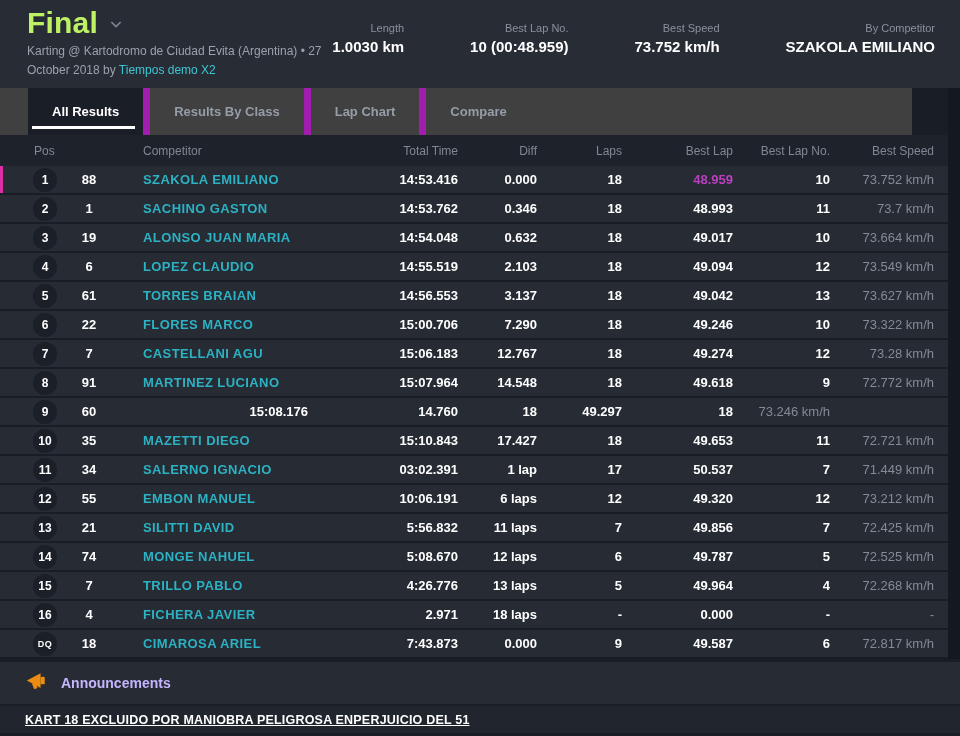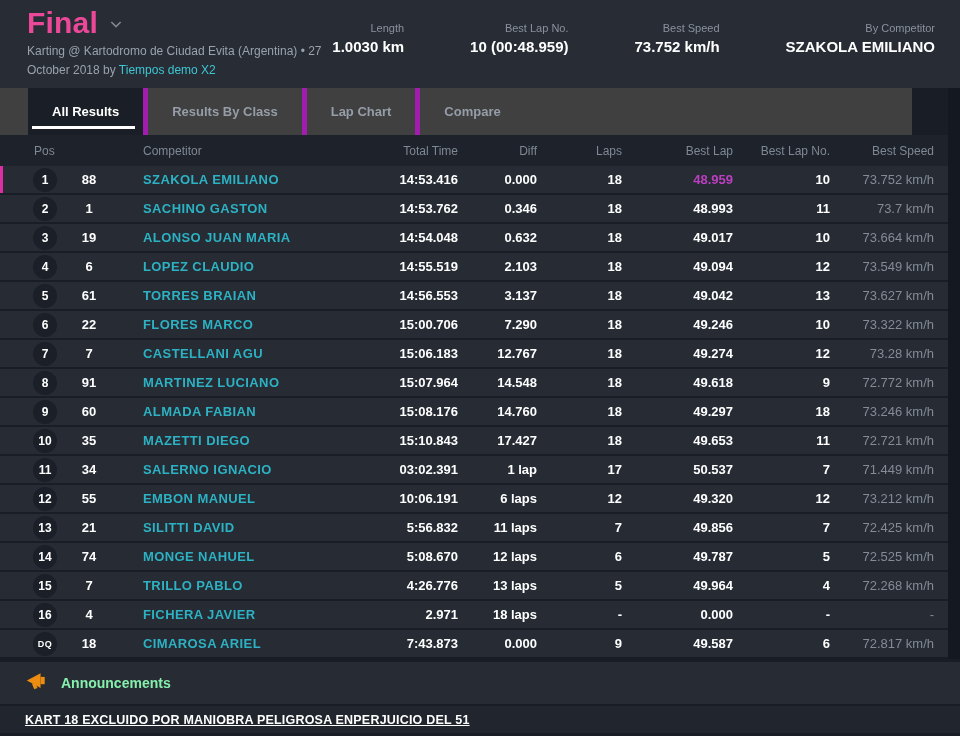--- a/index.html
+++ b/index.html
@@ -9,39 +9,39 @@
     font-family:"Liberation Sans","DejaVu Sans",sans-serif;
     position:relative;
   }
   
   .header {
     background:#272c35; height:88px; width:960px;
     display:flex; justify-content:space-between;
     padding:6px 25px 0 27px;
   }
   .title-row { display:flex; align-items:center; gap:10px; }
-  .page-title { color:#ec4899; font-size:30px; font-weight:bold; letter-spacing:0.2px; }
+  .page-title { color:#bef264; font-size:30px; font-weight:bold; letter-spacing:0.2px; }
   .chevron { margin-top:6px; cursor:pointer; }
   .subtitle { font-size:12px; color:#9aa2ac; line-height:19px; max-width:475px; margin-top:2px; }
   .subtitle a { color:#3ec6d4; text-decoration:none; font-weight:normal; cursor:pointer; }
   .stats { display:flex; gap:66px; margin-top:16px; }
   .stat { text-align:right; }
   .stat-label { color:#8b929c; font-size:11px; }
   .stat-value { color:#ffffff; font-size:15px; font-weight:bold; margin-top:4px; white-space:nowrap; }
   
   .tabbar {
     background:#404040; height:47px; width:912px;
     display:flex; align-items:stretch;padding-left:28px;
   }
   .tab {
     position:relative; padding:0 24px; line-height:47px;
     font-size:13px; font-weight:bold; color:#959da8; cursor:pointer;
     white-space:nowrap;
   }
-  .tab + .tab { border-left:5px solid #a21caf; }
+  .tab + .tab { border-left:7px solid #a21caf; }
   .tab.active { color:#ffffff; background:#1a1e26; }
   .tab.active::after {
     content:''; position:absolute; left:4px; right:8px; bottom:6px;
     height:3px; background:#ffffff;
   }
   
   .table-area { width:948px; }
   .grid-row {
     display:grid;
     grid-template-columns:72px 38px 1fr 150px 79px 85px 111px 97px 104px;
@@ -77,21 +77,21 @@
   
   .scroll-strip {
     position:absolute; top:88px; right:0; width:12px; height:571px;
     background:#141820;
   }
   
   .announce-header {
     margin-top:5px; background:#262b34; height:42px; width:960px;
     display:flex; align-items:center; padding-left:25px;
   }
-  .announce-title { color:#86efac; font-size:14px; font-weight:bold; margin-left:14px; }
+  .announce-title { color:#c4b5fd; font-size:14px; font-weight:bold; margin-left:14px; }
   .megaphone { fill:#ec8c10; }
   .announce-item {
     margin-top:2px; background:#21262e; height:27px; width:960px;
     display:flex; align-items:center; padding-left:25px;
     color:#ffffff; font-size:12.5px; font-weight:bold; letter-spacing:0.2px;text-decoration:underline;
   }
 </style>
 </head>
 <body>
 
@@ -263,21 +263,20 @@
     <div class="num best-lap">49.618</div>
     <div class="num">9</div>
     <div class="num best-speed">72.772 km/h</div>
   </div>
 
   <div class="grid-row row">
     <div class="pos-wrap">
       <span class="pos-badge">9</span>
     </div>
     <div class="kart">60</div>
-    <div class="name">ALMADA FABIAN</div>
     <div class="num">15:08.176</div>
     <div class="num">14.760</div>
     <div class="num">18</div>
     <div class="num best-lap">49.297</div>
     <div class="num">18</div>
     <div class="num best-speed">73.246 km/h</div>
   </div>
 
   <div class="grid-row row">
     <div class="pos-wrap">

